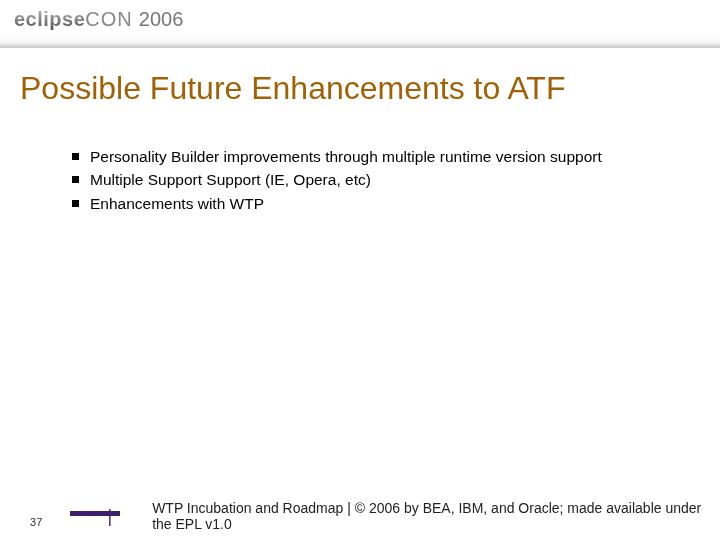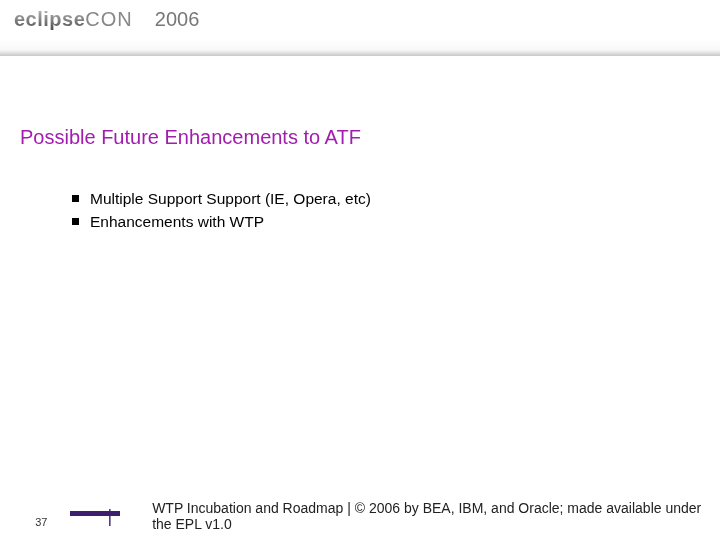--- a/index.html
+++ b/index.html
@@ -5,21 +5,21 @@
   * { margin: 0; padding: 0; box-sizing: border-box; }
   body {
     width: 720px;
     height: 540px;
     background: #ffffff;
     font-family: Arial, Helvetica, sans-serif;
     position: relative;
     overflow: hidden;
   }
   .header {
-    height: 56px;
+    height: 48px;
     position: relative;
     background: linear-gradient(180deg, #fff 0%, #fff 70%, #f4f4f4 100%);
   }
   .header::after {
     content: "";
     position: absolute;
     left: 0; right: 0; bottom: 0;
     height: 6px;
     background: linear-gradient(180deg, rgba(0,0,0,0) 0%, rgba(0,0,0,0.18) 100%);
   }
@@ -40,21 +40,21 @@
     -webkit-background-clip: text;
     background-clip: text;
     color: transparent;
     font-weight: 600;
   }
   .eclipsecon .plain { color: #888; font-weight: 400; letter-spacing: 1px; }
   .year {
     font-family: "Trebuchet MS", Arial, sans-serif;
     font-size: 20px;
     color: #777;
-    margin-left: 22px;
+    margin-left: 6px;
     font-weight: 400;
   }
   .logo-right {
     position: absolute;
     right: 10px; top: 6px;
     text-align: center;
   }
   .wt-orb {
     width: 30px; height: 30px;
     border-radius: 50%;
@@ -74,25 +74,24 @@
   .wt-label {
     font-family: Arial, sans-serif;
     font-size: 11px;
     color: #5a3aa8;
     font-weight: 700;
     line-height: 1;
   }
   .wt-sub { font-size: 6px; color: #9a8ec8; letter-spacing: 0.4px; }
 
   .title {
-    font-size: 20px;
-    color: #a21caf;
+    font-size: 32px;
+    color: #a16207;
     font-weight: 400;
     padding: 22px 20px 0 20px;
-    margin-top: 48px;
   }
 
   .content {
     padding: 40px 60px 0 72px;
     font-size: 15.5px;
     color: #000;
     line-height: 1.25;
   }
   ul { list-style: none; }
   .b1 > li {
@@ -126,21 +125,21 @@
 
   .footer {
     position: absolute;
     left: 0; right: 0; bottom: 14px;
     height: 20px;
     display: flex;
     align-items: center;
   }
   .pagenum {
     width: 50px;
-    text-align: right;
+    text-align: center;
     padding-left: 25px;
     font-size: 11px;
     color: #333;
     margin-top: 12px;
   }
   .purple-bar {
     position: absolute;
     left: 70px;
     bottom: 24px;
     width: 50px; height: 5px;
@@ -166,20 +165,21 @@
       <span class="shade">eclipse</span><span class="plain">CON</span>
     </span>
     <span class="year">2006</span>
   </div>
 </div>
 
 <div class="title">Possible Future Enhancements to ATF</div>
 
 <div class="content">
   <ul class="b1">
+    <li>Personality Builder improvements through multiple runtime version support</li>
     <li>Multiple Support Support (IE, Opera, etc)</li>
     <li>Enhancements with WTP</li>
   </ul>
 </div>
 
 <div class="purple-bar"></div>
 <div class="footer">
   <div class="pagenum">37</div>
   <div class="divider">|</div>
   <div class="foot-text">WTP Incubation and Roadmap  |  © 2006 by BEA, IBM, and Oracle; made available under the EPL v1.0</div>

